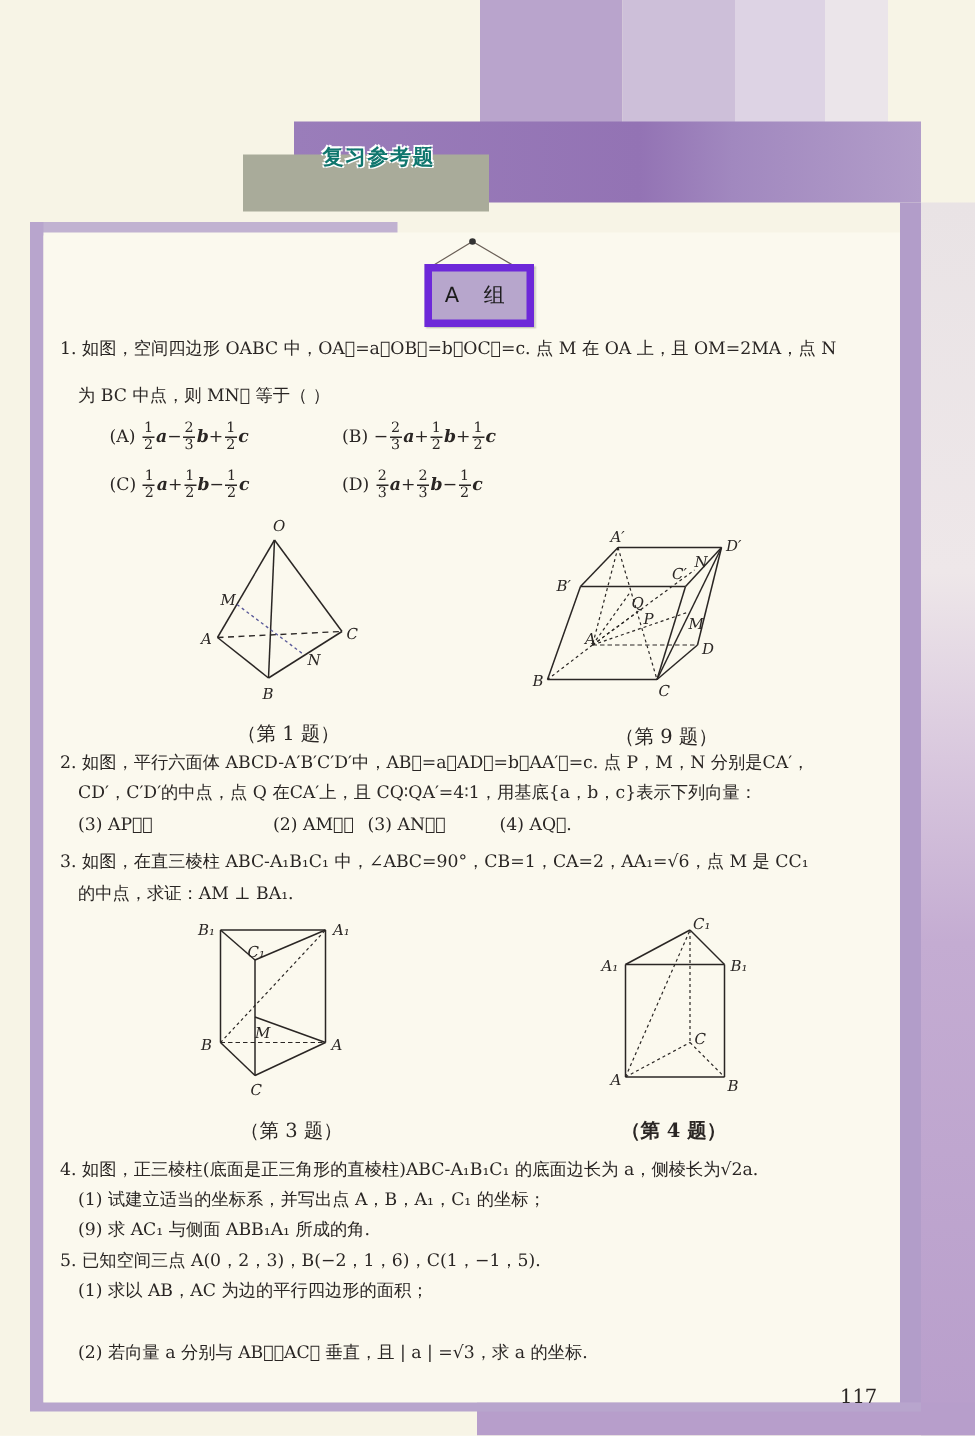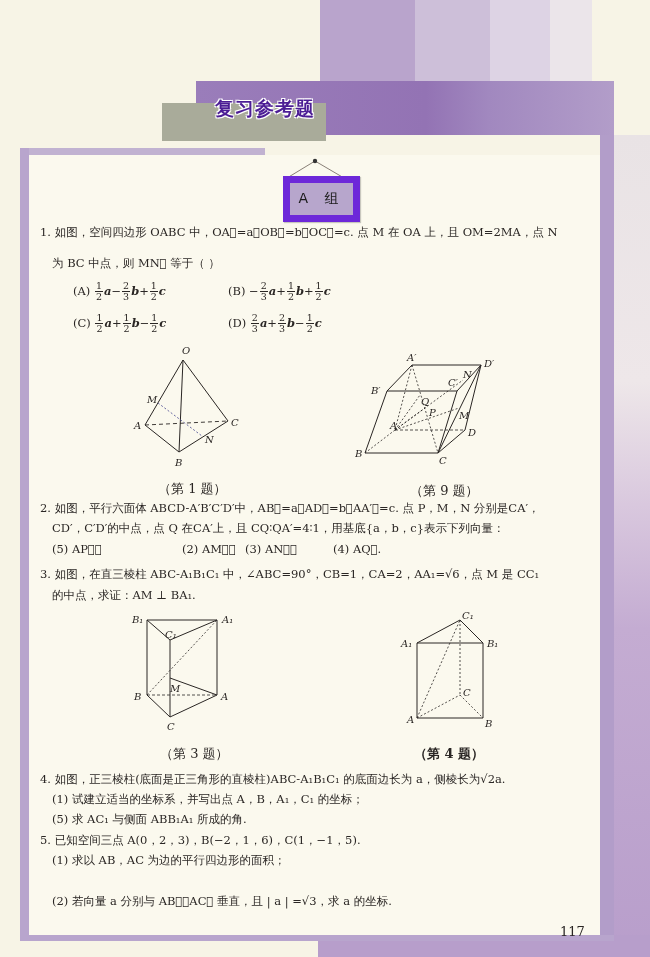--- a/index.html
+++ b/index.html
@@ -4,31 +4,31 @@
 <style>
   html, body { margin:0; padding:0; }
   body { width:650px; height:957px; position:relative; overflow:hidden; background:#f7f4e6; font-family:"DejaVu Serif", "Liberation Serif", serif; color:#2a2624; }
   .abs { position:absolute; }
   .blk-top1 { left:320px; top:0; width:95px; height:82px; background:#b9a4cc; }
   .blk-top2 { left:415px; top:0; width:75px; height:82px; background:#cdbfd9; }
   .blk-top3 { left:490px; top:0; width:60px; height:82px; background:#ddd3e4; }
   .blk-top4 { left:550px; top:0; width:42px; height:82px; background:#ebe5ea; }
   .band { left:196px; top:81px; width:418px; height:54px; background:linear-gradient(90deg,#9a7dba 0%,#9373b4 55%,#a188bf 70%,#b29dc9 100%); }
   .title-box { left:162px; top:103px; width:164px; height:38px; background:#a9ab9a; }
-  .title { left:215px; top:96px; width:200px; font-family:"DejaVu Sans", sans-serif; font-weight:bold; font-size:19px; color:#4c1d95; letter-spacing:1px; text-shadow:1px 1px 0 #fff, -1px -1px 0 #fff, 1px -1px 0 #fff, -1px 1px 0 #fff; }
+  .title { left:215px; top:96px; width:200px; font-family:"DejaVu Sans", sans-serif; font-weight:bold; font-size:14px; color:#0f766e; letter-spacing:1px; text-shadow:1px 1px 0 #fff, -1px -1px 0 #fff, 1px -1px 0 #fff, -1px 1px 0 #fff; }
   .left-bar { left:20px; top:148px; width:245px; height:9px; background:#c1b2d1; }
   .left-border { left:20px; top:148px; width:9px; height:790px; background:#b8a5cd; }
   .right-col { left:600px; top:135px; width:14px; height:805px; background:#b29dc9; }
   .right-edge { left:614px; top:135px; width:36px; height:822px; background:linear-gradient(180deg,#e9e3e5 0%,#eee7e9 30%,#d9c8de 45%,#c4acd2 60%,#b89ecb 100%); }
   .content { left:29px; top:155px; width:571px; height:780px; background:#fbf9ee; }
   .bottom-band { left:20px; top:935px; width:594px; height:6px; background:#b8a5cd; }
   .bottom-right { left:318px; top:935px; width:332px; height:22px; background:#b79ecb; }
   .page-num { left:560px; top:924px; font-size:13px; color:#2a2624; }
 
-  .sign { left:283px; top:176px; width:63px; height:32px; background:#b7a6cc; border:7px solid #6d28d9; box-shadow:1px 1px 1px rgba(0,0,0,.2); display:flex; align-items:center; justify-content:center; font-family:"DejaVu Sans", sans-serif; font-size:14px; color:#1b1b1b; letter-spacing:6px; }
+  .sign { left:283px; top:176px; width:63px; height:32px; background:#b7a6cc; border:5px solid #6d28d9; box-shadow:1px 1px 1px rgba(0,0,0,.2); display:flex; align-items:center; justify-content:center; font-family:"DejaVu Sans", sans-serif; font-size:14px; color:#1b1b1b; letter-spacing:6px; }
   .sign-string { left:283px; top:156px; width:65px; height:24px; }
 
   .txt { font-size:11.5px; line-height:17px; white-space:nowrap; }
   .q { left:40px; }
   .opt { font-size:11.5px; white-space:nowrap; }
   .frac { display:inline-block; vertical-align:middle; text-align:center; font-size:9.5px; line-height:10px; margin:0 1px; }
   .frac span { display:block; }
   .frac .num { border-bottom:1px solid #2a2624; padding:0 1px; }
   .caption { font-size:13px; white-space:nowrap; }
   svg text { font-family:"DejaVu Serif", serif; font-style:italic; font-size:10px; fill:#2a2624; }
@@ -126,21 +126,21 @@
   <text x="104" y="69">M</text>
   <text x="35" y="79">A</text>
   <text x="113" y="86">D</text>
   <text x="0" y="107">B</text>
   <text x="84" y="114">C</text>
 </svg>
 <div class="abs caption" style="left:410px; top:482px;">（第 9 题）</div>
 
 <div class="abs txt q" style="top:500px;">2. 如图，平行六面体 ABCD-A′B′C′D′中，AB⃗=a，AD⃗=b，AA′⃗=c. 点 P，M，N 分别是CA′，</div>
 <div class="abs txt" style="left:52px; top:520px;">CD′，C′D′的中点，点 Q 在CA′上，且 CQ∶QA′=4∶1，用基底{a，b，c}表示下列向量：</div>
-<div class="abs txt" style="left:52px; top:541px;">(5) AP⃗；</div>
+<div class="abs txt" style="left:52px; top:541px;">(3) AP⃗；</div>
 <div class="abs txt" style="left:157px; top:541px;margin-left:25px;">(2) AM⃗；</div>
 <div class="abs txt" style="left:245px; top:541px;">(3) AN⃗；</div>
 <div class="abs txt" style="left:333px; top:541px;">(4) AQ⃗.</div>
 
 <div class="abs txt q" style="top:566px;">3. 如图，在直三棱柱 ABC-A₁B₁C₁ 中，∠ABC=90°，CB=1，CA=2，AA₁=√6，点 M 是 CC₁</div>
 <div class="abs txt" style="left:52px; top:587px;">的中点，求证：AM ⊥ BA₁.</div>
 
 <svg class="abs" style="left:125px; top:610px;" width="125" height="125" viewBox="0 0 125 125">
   <line x1="22" y1="10" x2="92" y2="10" stroke="#2a2624" stroke-width="1"></line>
   <line x1="22" y1="10" x2="45" y2="30" stroke="#2a2624" stroke-width="1"></line>
@@ -178,19 +178,19 @@
   <text x="6" y="42">A₁</text>
   <text x="92" y="42">B₁</text>
   <text x="68" y="91">C</text>
   <text x="12" y="118">A</text>
   <text x="90" y="122">B</text>
 </svg>
 <div class="abs caption" style="left:414px; top:745px;font-weight:bold;">（第 4 题）</div>
 
 <div class="abs txt q" style="top:771px;">4. 如图，正三棱柱(底面是正三角形的直棱柱)ABC-A₁B₁C₁ 的底面边长为 a，侧棱长为√2a.</div>
 <div class="abs txt" style="left:52px; top:791px;">(1) 试建立适当的坐标系，并写出点 A，B，A₁，C₁ 的坐标；</div>
-<div class="abs txt" style="left:52px; top:811px;">(5) 求 AC₁ 与侧面 ABB₁A₁ 所成的角.</div>
+<div class="abs txt" style="left:52px; top:811px;">(9) 求 AC₁ 与侧面 ABB₁A₁ 所成的角.</div>
 
 <div class="abs txt q" style="top:832px;">5. 已知空间三点 A(0，2，3)，B(−2，1，6)，C(1，−1，5).</div>
 <div class="abs txt" style="left:52px; top:852px;">(1) 求以 AB，AC 为边的平行四边形的面积；</div>
 <div class="abs txt" style="left:52px; top:873px;margin-top:20px;">(2) 若向量 a 分别与 AB⃗，AC⃗ 垂直，且 | a | =√3，求 a 的坐标.</div>
 
 <div class="abs page-num">117</div>
 
 </body></html>

